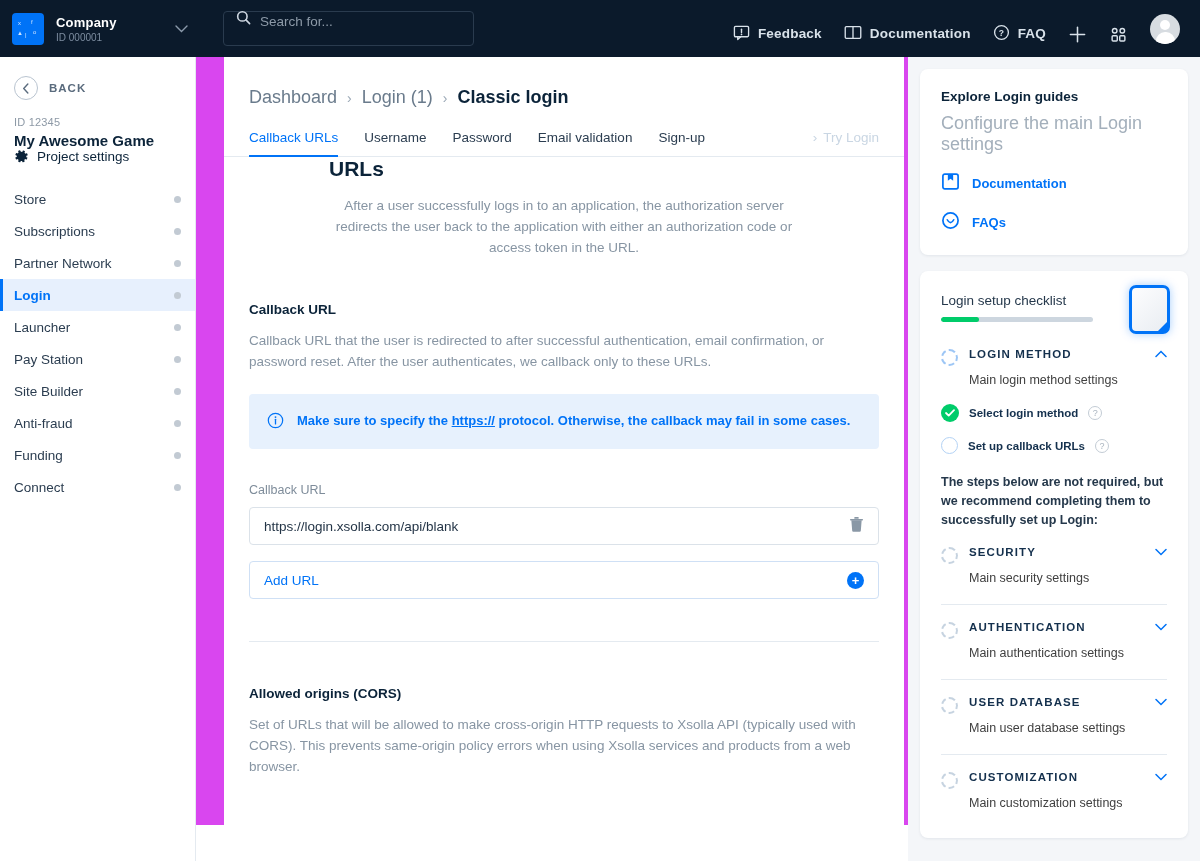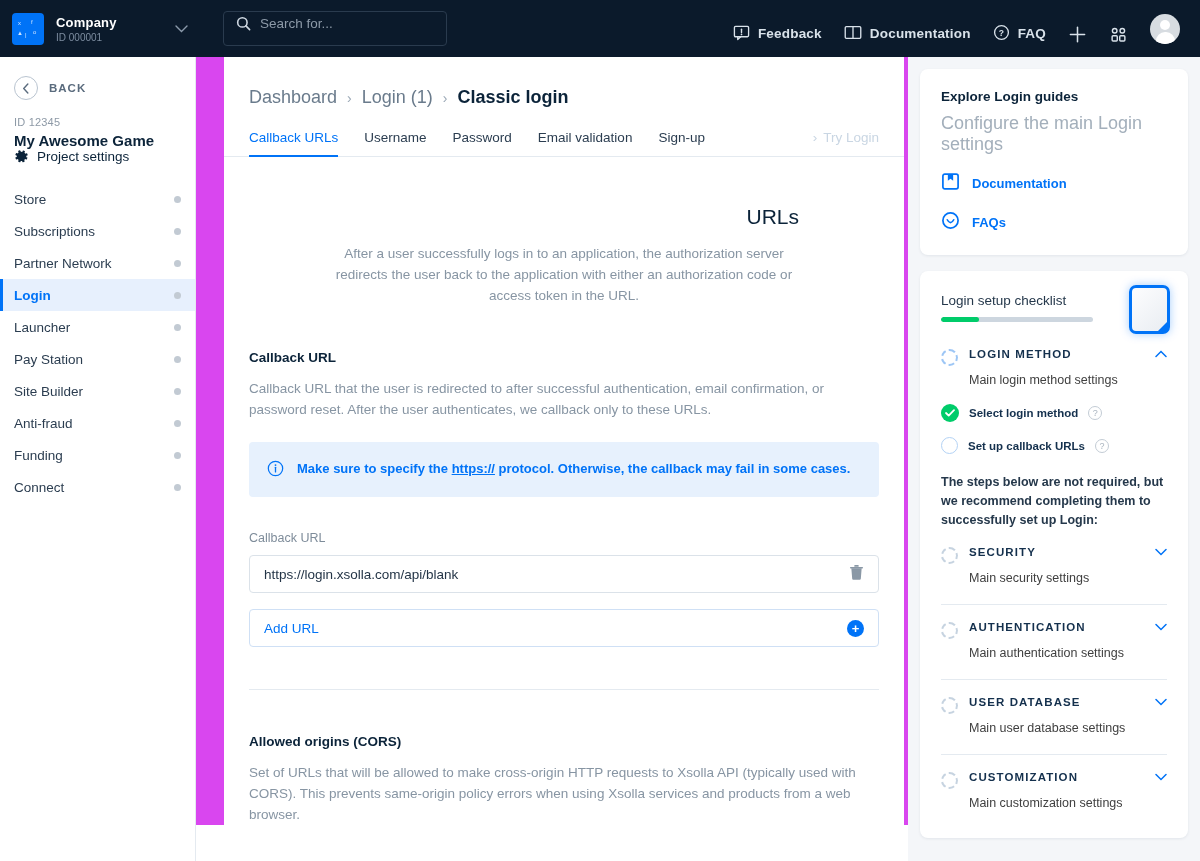--- a/index.html
+++ b/index.html
@@ -33,23 +33,23 @@
   .lg3 { left: 5px; top: 17px; }
   .lg4 { left: 13px; top: 19px; }
   .lg5 { left: 21px; top: 16px; }
   .company-text { display: flex; flex-direction: column; gap: 2px; }
   .company-name { color: #fff; font-size: 13px; font-weight: bold; letter-spacing: .2px; }
   .company-id { color: #7d8da0; font-size: 10px; }
   .company-chev {
     margin-left: auto; margin-right: 12px; color: #8b9aab; font-size: 11px;
   }
   .search-wrap {
-    margin-left: 23px; width: 224px; height: 35px;
+    margin-left: 23px; width: 251px; height: 35px;
     border: 1px solid #2a3b4e; border-radius: 4px;
-    display: flex; align-items: flex-start; gap: 9px; padding: 4px 12px;
+    display: flex; align-items: flex-end; gap: 9px; padding: 16px 12px;
     background: #0B1A2B;
   }
   .search-input {
     border: none; background: transparent; outline: none;
     color: #d5dde6; font-size: 13.5px; font-family: "Liberation Sans", sans-serif;
     width: 100%;
   }
   .search-input::placeholder { color: #8d9aa8; }
   .topbar-right {
     margin-left: auto; display: flex; align-items: flex-end; gap: 22px;
@@ -144,22 +144,21 @@
     content: ''; position: absolute; left: 0; bottom: -1px; width: 100%; height: 2px;
     background: #0073F7;
   }
   .try-login {
     margin-left: auto; padding-bottom: 11px; display: flex; align-items: center; gap: 6px;
     color: #c9d6e3; font-size: 13.5px; cursor: pointer;
   }
 
   .sect { padding: 0 105px; }
   .urls-title {
-    text-align: right; font-size: 21px; font-weight: normal; color: #0b2339;
-    margin-top: 48px;
+    text-align: left; font-size: 21px; font-weight: bold; color: #0b2339;
   }
   .urls-desc {
     text-align: center; font-size: 13.5px; color: #8795a3; line-height: 21px;
     margin-top: 14px;
   }
 
   .block { padding: 0 25px; margin-top: 44px; }
   .block-h { font-size: 13.5px; font-weight: bold; color: #0b2339; }
   .block-p { font-size: 13.5px; color: #8795a3; line-height: 21px; margin-top: 13px; }
 

